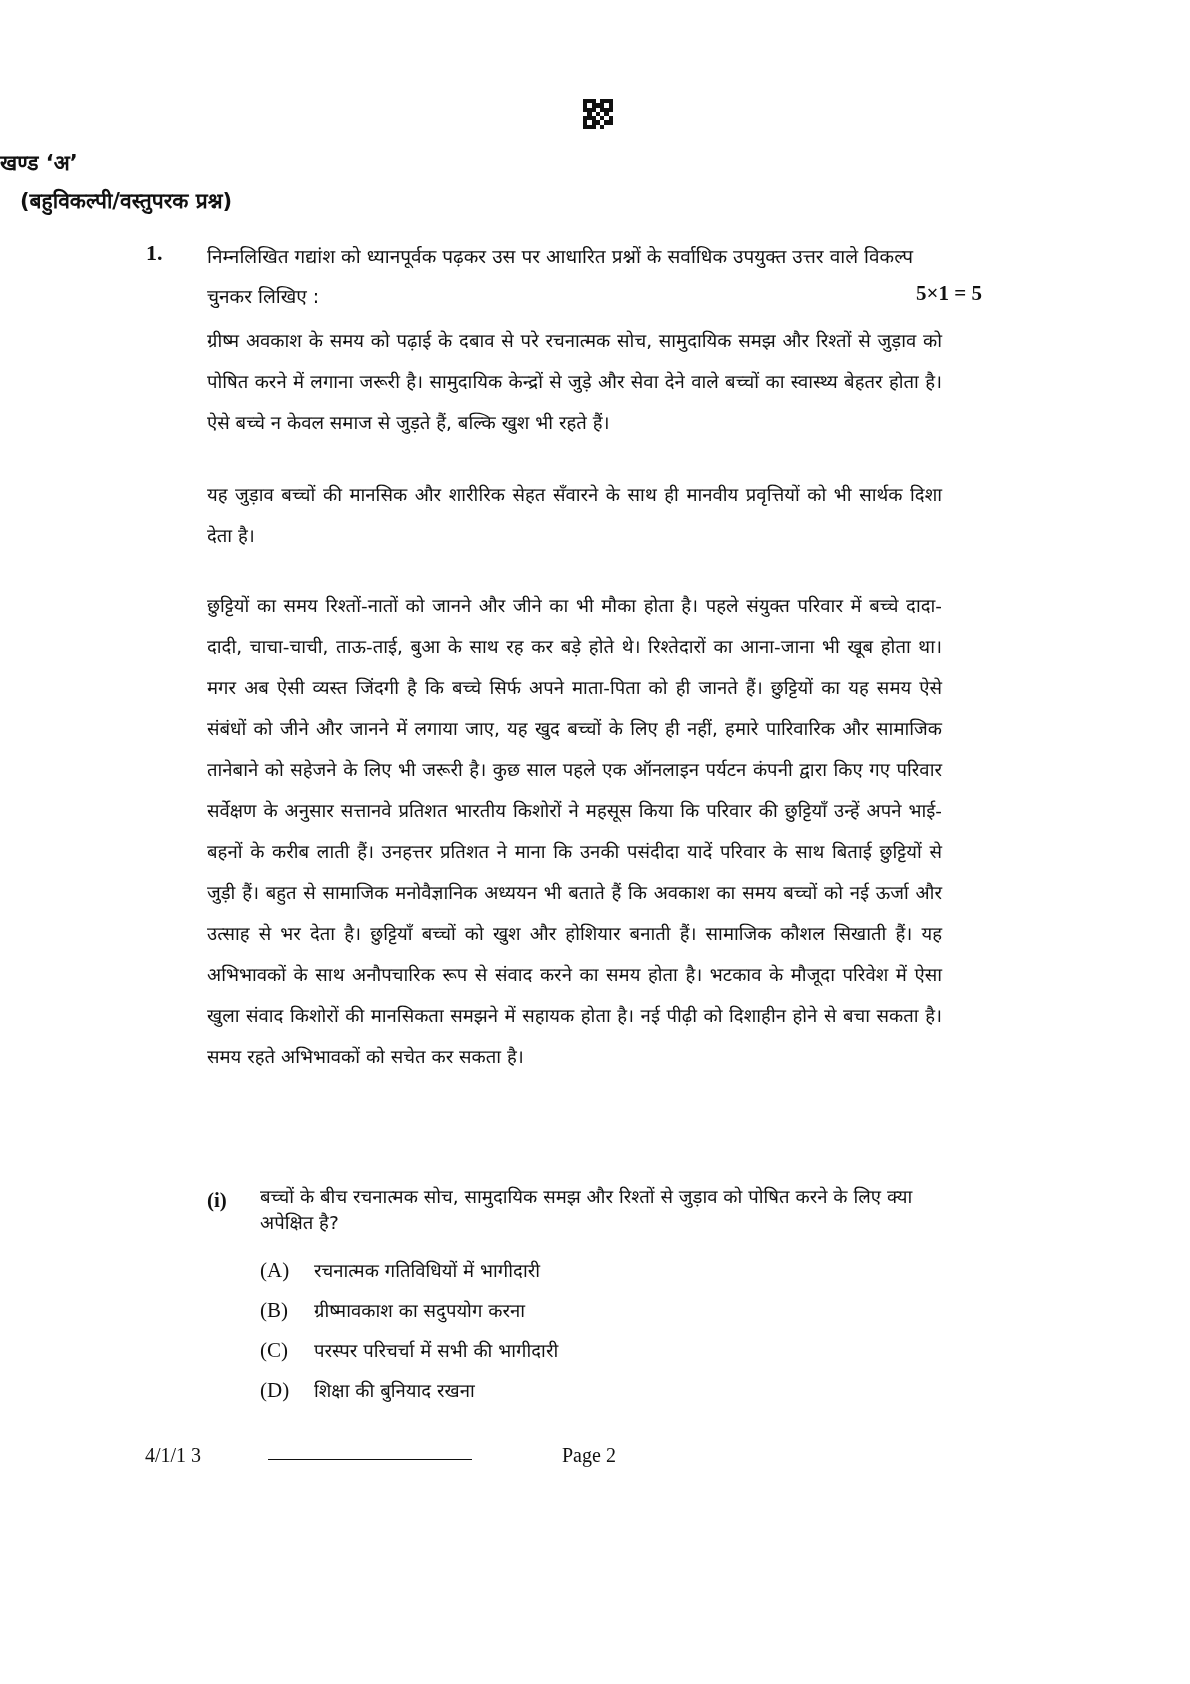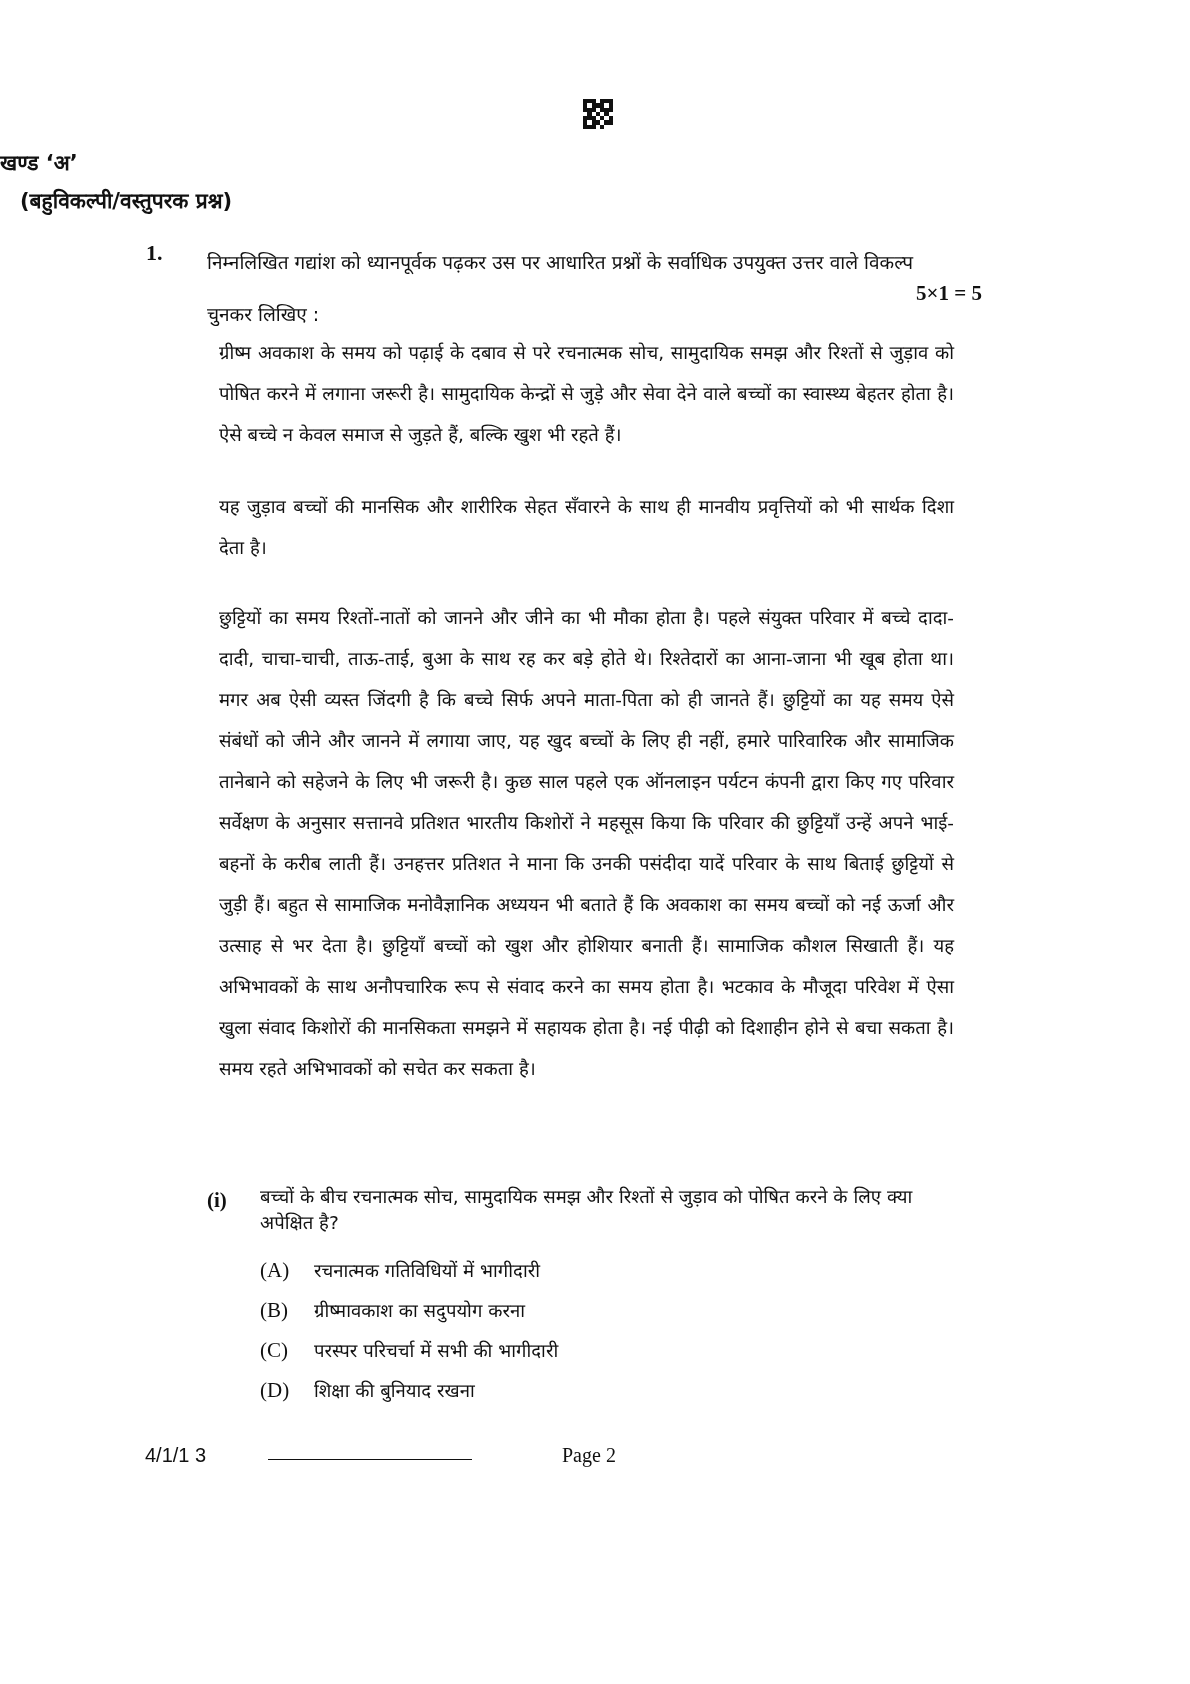--- a/index.html
+++ b/index.html
@@ -19,49 +19,49 @@
     font-weight: bold; font-size: 21px;
   }
   .t1 { top: 148px; }
   .t2 { top: 186px; margin-left: 20px; }
   .qnum {
     position: absolute; left: 146px; top: 240px; font-family: "Liberation Serif", serif;
     font-weight: bold; font-size: 22px;
   }
   .qtext {
     position: absolute; left: 207px; top: 236px; width: 735px;
-    font-size: 19px; line-height: 52px;
+    font-size: 19px; line-height: 40px;
   }
   .marks {
     position: absolute; left: 916px; top: 281px; font-family: "Liberation Serif", serif;
     font-weight: bold; font-size: 21px;
   }
   .para {
     position: absolute; left: 207px; width: 735px;
     font-size: 18.5px; line-height: 41px; text-align: justify; text-align-last: left;
-    margin: 12px;
+    margin: 0;
   }
   .p1 { top: 320px; }
   .p2 { top: 474px; }
   .p3 { top: 585px; }
   .subq-num {
     position: absolute; left: 207px; top: 1188px; font-family: "Liberation Serif", serif;
     font-weight: bold; font-size: 21px;
   }
   .subq-text {
     position: absolute; left: 260px; top: 1184px; width: 682px;
     font-size: 18.5px; line-height: 26px;
   }
   .opt {
     position: absolute; left: 260px; font-size: 18.5px; display: flex; align-items: baseline;
   }
   .opt .lbl { font-family: "Liberation Serif", serif; font-size: 21px; width: 54px; }
   .oA { top: 1257px; } .oB { top: 1297px; } .oC { top: 1337px; } .oD { top: 1377px; }
   .footer-code {
-    position: absolute; left: 145px; top: 1444px; font-family: Liberation Sans, sans-serif; font-size: 20px;
+    position: absolute; left: 145px; top: 1444px; font-family: Liberation Serif, serif; font-size: 20px;
   }
   .footer-rule {
     position: absolute; left: 268px; top: 1459px; width: 204px; height: 1px; background: #111;
   }
   .footer-page {
     position: absolute; left: 562px; top: 1444px; font-family: "Liberation Serif", serif; font-size: 20px;
   }
 </style>
 </head>
 <body>

